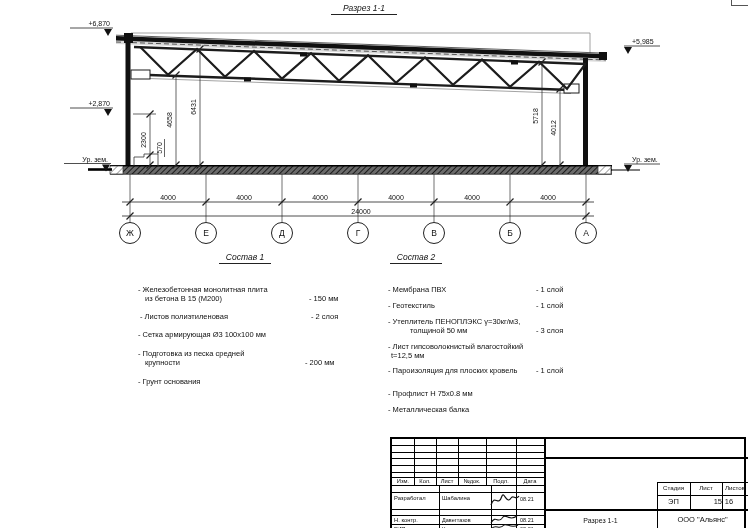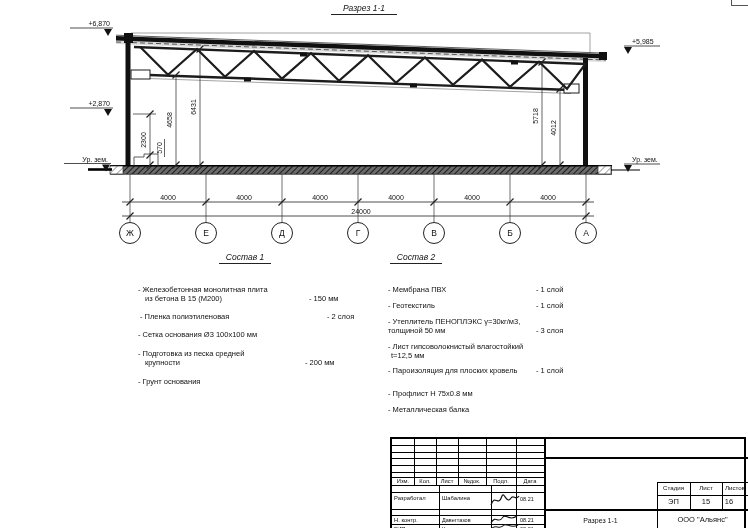--- a/index.html
+++ b/index.html
@@ -200,37 +200,37 @@
       <path d="M624,165 L632,165 L628,172 Z" fill="#111"></path>
     </g>
   </g>
 </svg>
 
 <div class="list" style="left:133px;top:253px;width:250px;">
   <div class="txt it head-underline" style="left:86px;top:0;width:52px;text-align:center;font-size:8.5px;">Состав 1</div>
   <div class="row" style="left:5px;top:32px;">- Железобетонная  монолитная плита</div>
   <div class="row" style="left:12px;top:41px;">из бетона В 15 (М200)</div>
   <div class="val" style="left:176px;top:41px;">- 150 мм</div>
-  <div class="row" style="left:7px;top:59px;">- Пленка полиэтиленовая</div>
-  <div class="val" style="left:178px;top:59px;margin-left:16px;">- 2 слоя</div>
-  <div class="row" style="left:5px;top:77px;">- Сетка основания Ø3 100х100 мм</div>
+  <div class="row" style="left:7px;top:59px;">- Листов полиэтиленовая</div>
+  <div class="val" style="left:178px;top:59px;">- 2 слоя</div>
+  <div class="row" style="left:5px;top:77px;">- Сетка армирующая Ø3 100х100 мм</div>
   <div class="row" style="left:5px;top:96px;">- Подготовка из песка средней</div>
   <div class="row" style="left:12px;top:105px;">крупности</div>
   <div class="val" style="left:172px;top:105px;">- 200 мм</div>
   <div class="row" style="left:5px;top:124px;">- Грунт основания</div>
 </div>
 
 <div class="list" style="left:388px;top:253px;width:255px;">
   <div class="txt it head-underline" style="left:2px;top:0;width:52px;text-align:center;font-size:8.5px;">Состав 2</div>
   <div class="row" style="left:0;top:32px;text-align:center;">- Мембрана ПВХ</div>
   <div class="val" style="left:148px;top:32px;">- 1 слой</div>
   <div class="row" style="left:0;top:48px;">- Геотекстиль</div>
   <div class="val" style="left:148px;top:48px;">- 1 слой</div>
   <div class="row" style="left:0;top:64px;">- Утеплитель ПЕНОПЛЭКС γ=30кг/м3,</div>
-  <div class="row" style="left:0;top:73px;">толщиной 50 мм</div>
+  <div class="row" style="left:22px;top:73px;">толщиной 50 мм</div>
   <div class="val" style="left:148px;top:73px;">- 3 слоя</div>
   <div class="row" style="left:0;top:89px;">- Лист гипсоволокнистый влагостойкий</div>
   <div class="row" style="left:3px;top:98px;">t=12,5 мм</div>
   <div class="row" style="left:0;top:113px;">- Пароизоляция для плоских кровель</div>
   <div class="val" style="left:148px;top:113px;">- 1 слой</div>
   <div class="row" style="left:0;top:136px;">- Профлист Н 75х0.8 мм</div>
   <div class="row" style="left:0;top:152px;">- Металлическая балка</div>
 </div>
 
 <div class="stamp">
@@ -288,18 +288,18 @@
     <path d="M1,10 C6,1 8,12 13,4 C16,0 19,9 27,3" stroke="#111" stroke-width="1.1" fill="none"></path>
   </svg>
   <svg class="abs" style="left:98px;top:84px;" width="30" height="8" viewBox="0 0 30 8">
     <path d="M1,6 C6,0 9,8 14,2 C17,0 21,6 28,2" stroke="#111" stroke-width="1.1" fill="none"></path>
   </svg>
 
   <div class="cell c" style="left:265px;top:45px;width:33px;font-size:6.2px;">Стадия</div>
   <div class="cell c" style="left:298px;top:45px;width:32px;font-size:6.2px;">Лист</div>
   <div class="cell c" style="left:330px;top:45px;width:26px;font-size:6.2px;">Листов</div>
   <div class="cell c" style="left:265px;top:58px;width:33px;font-size:7.5px;">ЭП</div>
-  <div class="cell c" style="left:298px;top:58px;width:32px;font-size:7.5px;">15</div>
+  <div class="cell c" style="left:298px;top:58px;width:32px;font-size:7.5px;text-align:right;">15</div>
   <div class="cell c" style="left:330px;top:58px;width:14px;font-size:7.5px;">16</div>
 
   <div class="cell c" style="left:152px;top:78px;width:113px;font-size:7px;">Разрез 1-1</div>
   <div class="cell c" style="left:265px;top:76px;width:91px;font-size:7.5px;">ООО "Альянс"</div>
 </div>
 
 </body></html>

